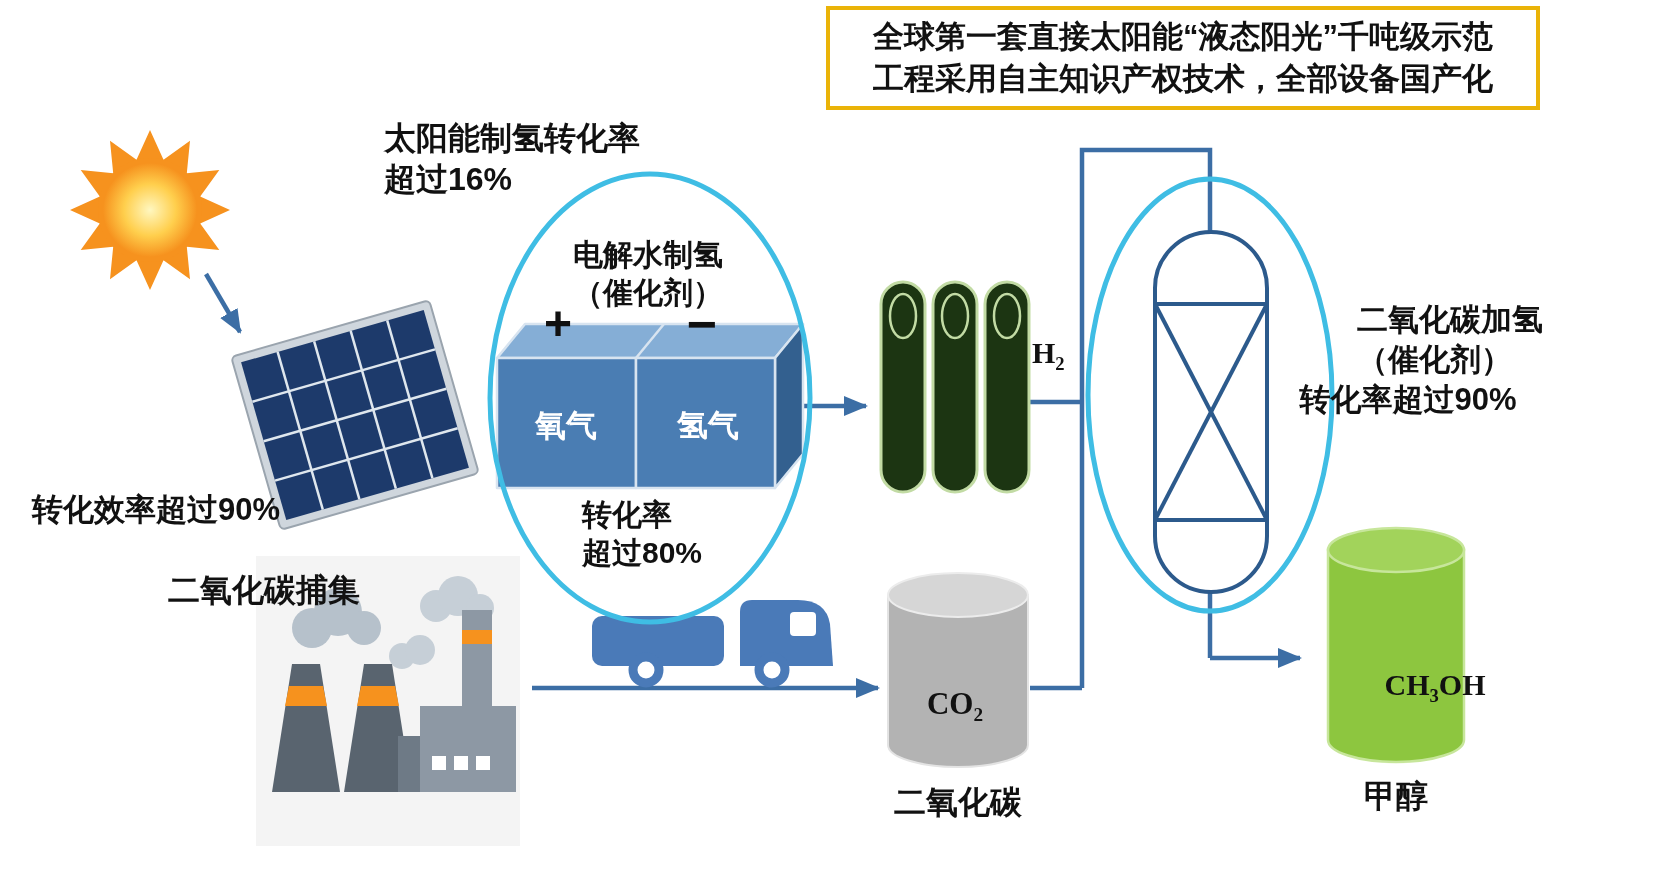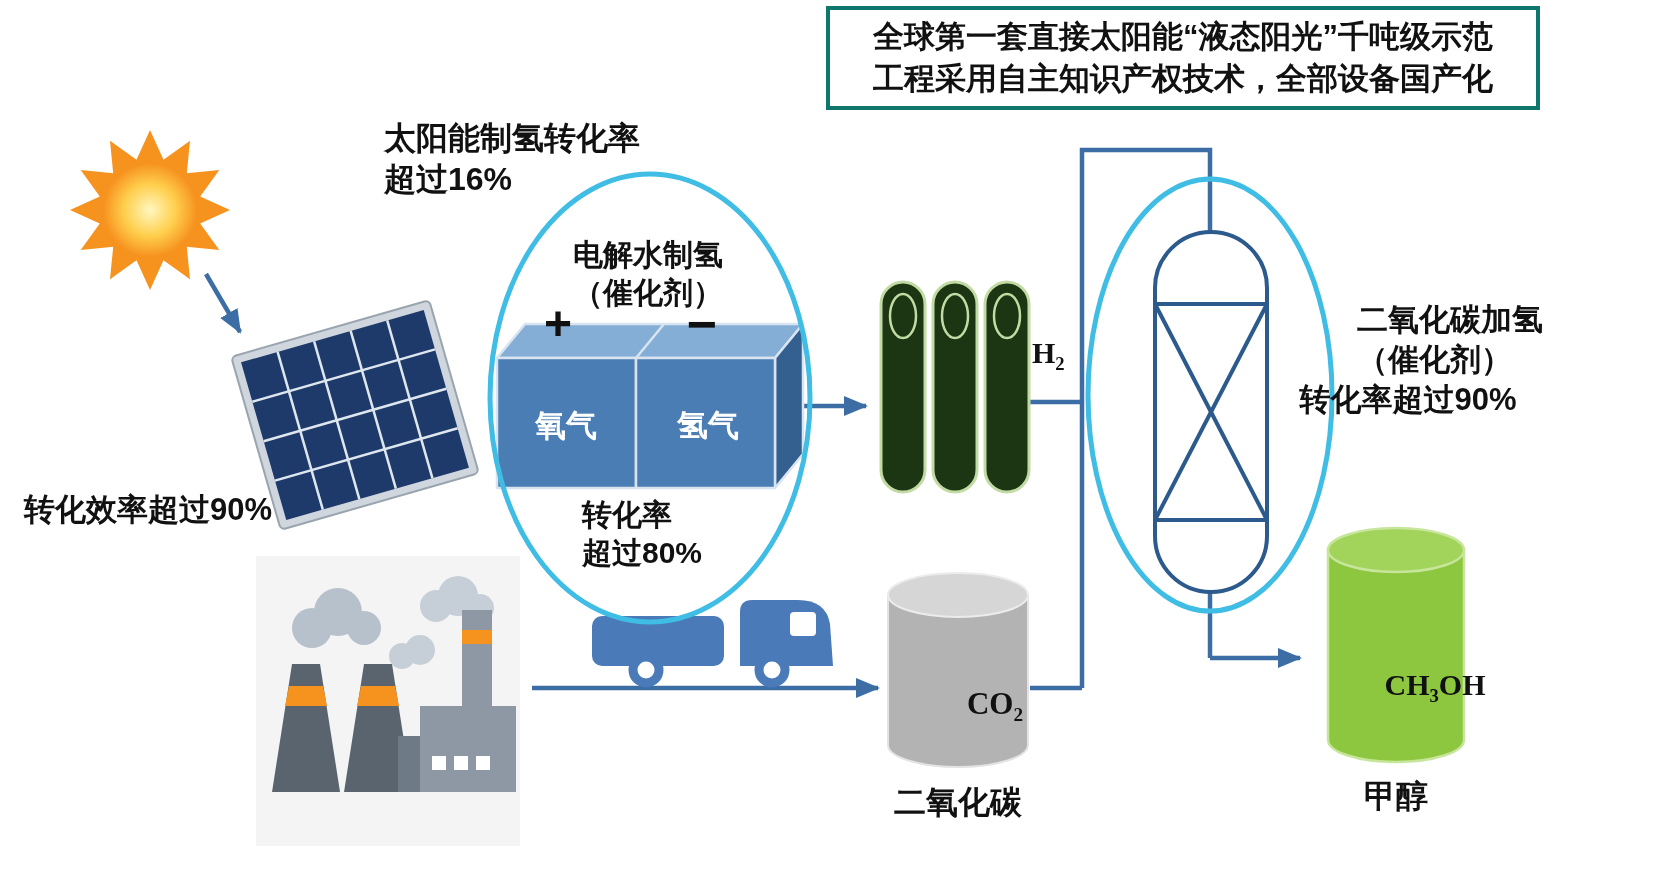--- a/index.html
+++ b/index.html
@@ -4,21 +4,21 @@
 <style>
   html,body{margin:0;padding:0;background:#fff;}
   #canvas{position:relative;width:1657px;height:869px;background:#fff;overflow:hidden;
           font-family:"Liberation Sans","DejaVu Sans",sans-serif;}
   #art{position:absolute;left:0;top:0;}
   .label{position:absolute;font-weight:bold;color:#111;text-align:left;
          transform:translateX(-50%);white-space:pre-line;line-height:1.28;}
   .formula{font-family:"Liberation Serif","DejaVu Serif",serif;font-weight:bold;color:#111;}
   .formula sub{font-size:0.62em;}
   .banner{position:absolute;left:826px;top:6px;width:714px;box-sizing:border-box;
-          border:4px solid #0f766e;background:#fff;padding:6px 10px;text-align:center;
+          border:4px solid #eab308;background:#fff;padding:6px 10px;text-align:center;
           font-weight:bold;font-size:31px;line-height:1.36;color:#111;}
   .cellText{color:#fff;font-family:Liberation Serif, serif;}
   .sign{font-weight:900;line-height:1;transform:translateX(-50%);}
 </style>
 </head>
 <body>
 
 <div id="canvas">
 
   <svg id="art" width="1657" height="869" viewBox="0 0 1657 869">
@@ -138,36 +138,37 @@
     <ellipse cx="1210" cy="395" rx="122" ry="216" fill="none" stroke="#3fbde4" stroke-width="5"></ellipse>
   </svg>
 
   <div class="banner">
     <div>全球第一套直接太阳能“液态阳光”千吨级示范</div>
     <div>工程采用自主知识产权技术，全部设备国产化</div>
   </div>
 
   <div class="label" style="left:512px;top:118px;font-size:32px;">太阳能制氢转化率
 超过16%</div>
-  <div class="label" style="left:148px;top:490px;font-size:31px;">转化效率超过90%</div>
+  <div class="label" style="left:156px;top:490px;font-size:31px;">转化效率超过90%</div>
 
   <div class="label" style="left:648px;top:236px;font-size:30px;">电解水制氢
 （催化剂）</div>
   <div class="label sign" style="left:558px;top:300px;font-size:48px;">+</div>
   <div class="label sign" style="left:702px;top:298px;font-size:52px;">−</div>
   <div class="label cellText" style="left:566px;top:406px;font-size:31px;">氧气</div>
   <div class="label cellText" style="left:708px;top:406px;font-size:31px;">氢气</div>
   <div class="label" style="left:642px;top:496px;font-size:30px;">转化率
 超过80%</div>
 
   <div class="formula" style="position:absolute;left:1032px;top:336px;font-size:30px;"><span>H</span><sub>2</sub></div>
 
   <div class="label" style="left:1450px;top:264px;font-size:31px;margin-top:36px;">二氧化碳加氢
 （催化剂）</div>
   <div class="label" style="left:1408px;top:380px;font-size:31px;">转化率超过90%</div>
 
-  <div class="formula" style="position:absolute;left:955px;top:686px;transform:translateX(-50%);font-size:31px;margin-left:40px;"><span>CO</span><sub>2</sub></div>
+  <div class="label" style="left:264px;top:570px;font-size:32px;">二氧化碳捕集</div>
+  <div class="formula" style="position:absolute;left:955px;top:686px;transform:translateX(-50%);font-size:31px;"><span>CO</span><sub>2</sub></div>
   <div class="label" style="left:958px;top:782px;font-size:32px;">二氧化碳</div>
 
   <div class="formula" style="position:absolute;left:1396px;top:668px;transform:translateX(-50%);font-size:30px;margin-left:39px;"><span>CH</span><sub>3</sub><span>OH</span></div>
   <div class="label" style="left:1396px;top:776px;font-size:32px;">甲醇</div>
 
 </div>
 
 </body></html>

